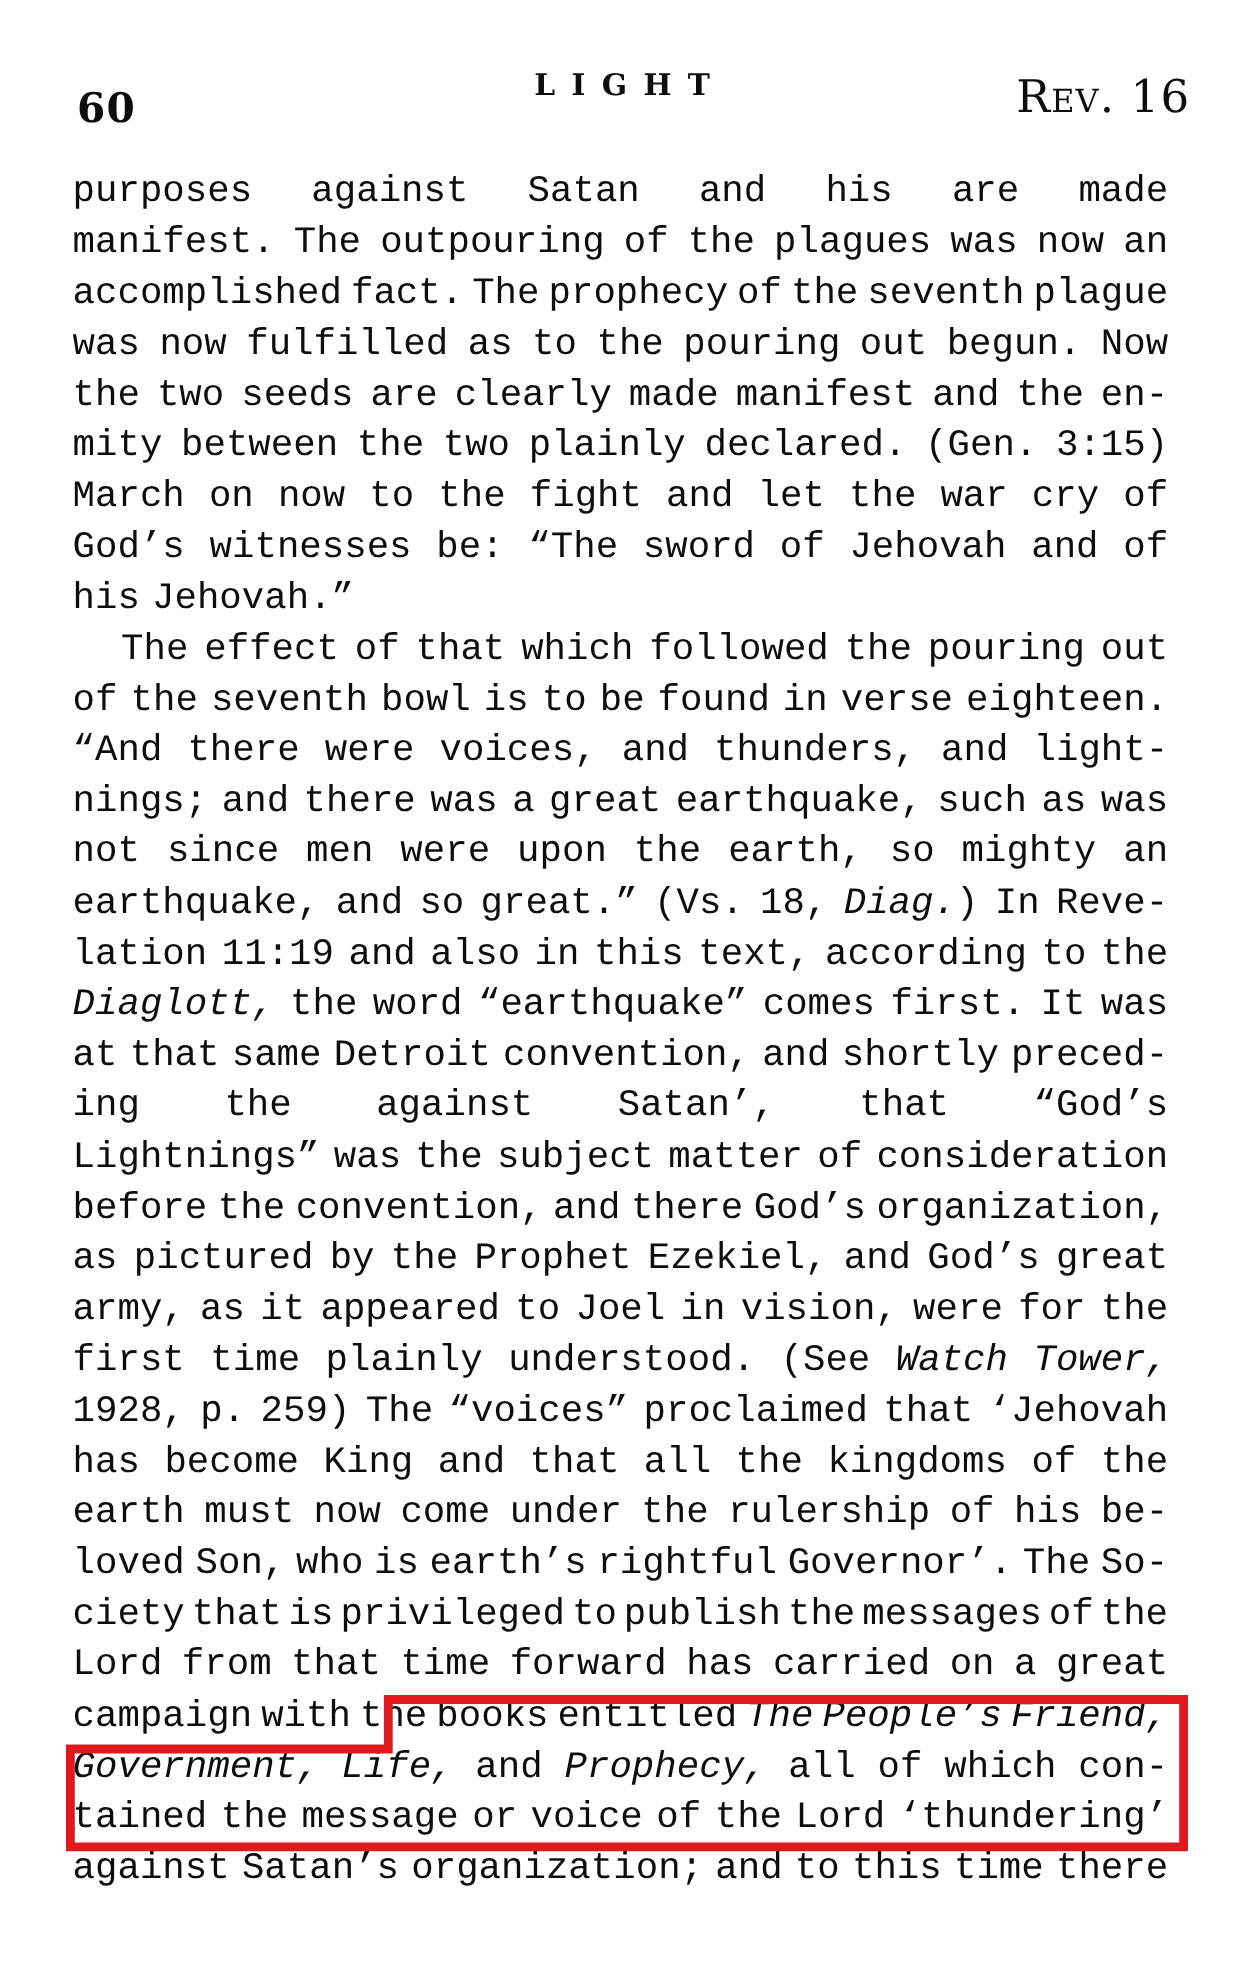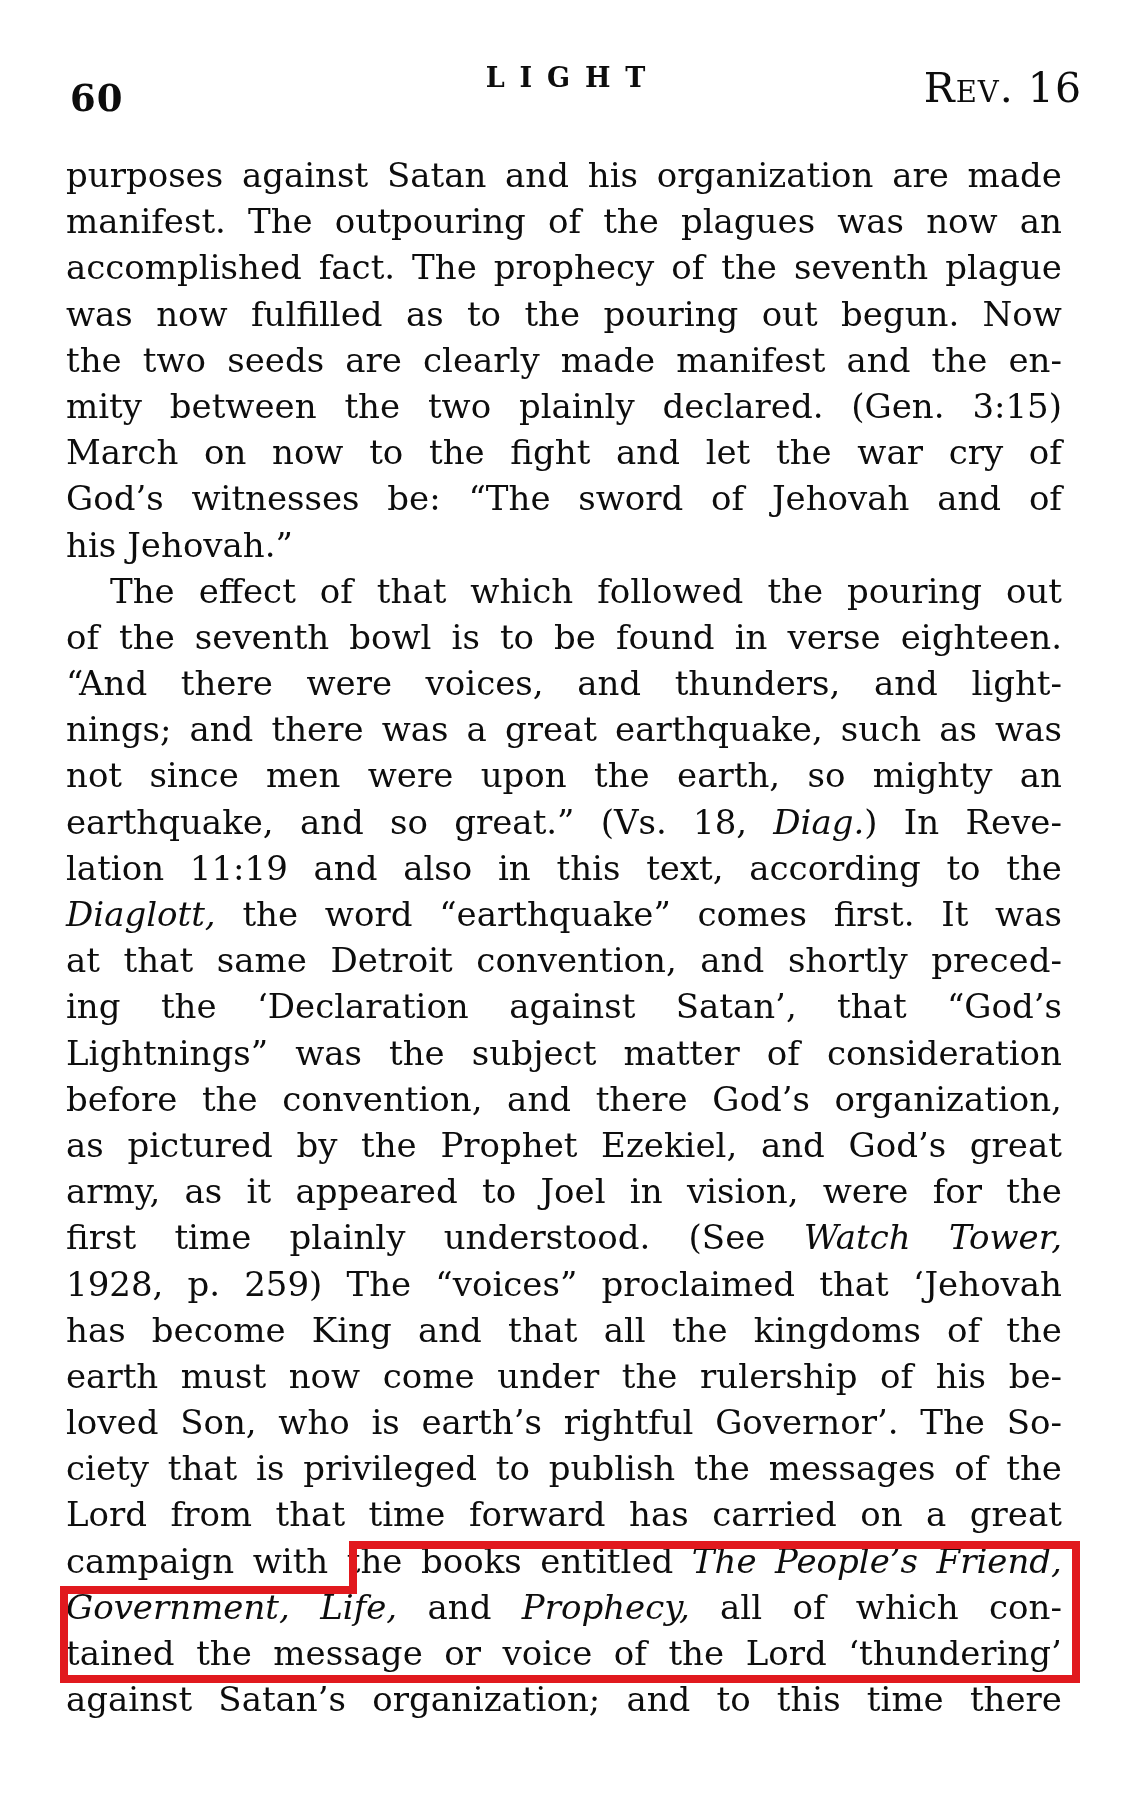--- a/index.html
+++ b/index.html
@@ -22,59 +22,59 @@
   }
   .page-ref{
     position:absolute;right:-16px;top:4px;
     font-size:41px;font-variant:small-caps;font-weight:500;letter-spacing:1px;
   }
   .body-text{
     position:absolute;left:66px;top:152px;width:996px;
   }
   .line{
     display:flex;height:46.2px;line-height:46.2px;
-    font-size:34px;white-space:pre;align-items:baseline;
+    font-size:34px;white-space:pre;align-items:baseline;font-family:Liberation Mono, monospace;
   }
   .line.j{justify-content:space-between;}
   .line.p{justify-content:flex-start;gap:11px;}
   .line.ind{padding-left:44px;}
   .it{font-style:italic;}
   .annotation-svg{
     position:absolute;left:0;top:0;pointer-events:none;
   }
 </style>
 </head>
 <body>
 
 <div class="page-header">
   <div class="page-number">60</div>
   <div class="page-title">LIGHT</div>
   <div class="page-ref">Rev. 16</div>
 </div>
 
 <div class="body-text" id="body-text">
-    <div class="line j"><span><span>purposes</span></span><span><span>against</span></span><span><span>Satan</span></span><span><span>and</span></span><span><span>his</span></span><span><span>organization</span></span><span><span>are</span></span><span><span>made</span></span></div>
+    <div class="line j"><span><span>purposes</span></span><span><span>against</span></span><span><span>Satan</span></span><span><span>and</span></span><span><span>his</span></span><span><span>are</span></span><span><span>made</span></span></div>
     <div class="line j"><span><span>manifest.</span></span><span><span>The</span></span><span><span>outpouring</span></span><span><span>of</span></span><span><span>the</span></span><span><span>plagues</span></span><span><span>was</span></span><span><span>now</span></span><span><span>an</span></span></div>
     <div class="line j"><span><span>accomplished</span></span><span><span>fact.</span></span><span><span>The</span></span><span><span>prophecy</span></span><span><span>of</span></span><span><span>the</span></span><span><span>seventh</span></span><span><span>plague</span></span></div>
     <div class="line j"><span><span>was</span></span><span><span>now</span></span><span><span>fulfilled</span></span><span><span>as</span></span><span><span>to</span></span><span><span>the</span></span><span><span>pouring</span></span><span><span>out</span></span><span><span>begun.</span></span><span><span>Now</span></span></div>
     <div class="line j"><span><span>the</span></span><span><span>two</span></span><span><span>seeds</span></span><span><span>are</span></span><span><span>clearly</span></span><span><span>made</span></span><span><span>manifest</span></span><span><span>and</span></span><span><span>the</span></span><span><span>en-</span></span></div>
     <div class="line j"><span><span>mity</span></span><span><span>between</span></span><span><span>the</span></span><span><span>two</span></span><span><span>plainly</span></span><span><span>declared.</span></span><span><span>(Gen.</span></span><span><span>3:15)</span></span></div>
     <div class="line j"><span><span>March</span></span><span><span>on</span></span><span><span>now</span></span><span><span>to</span></span><span><span>the</span></span><span><span>fight</span></span><span><span>and</span></span><span><span>let</span></span><span><span>the</span></span><span><span>war</span></span><span><span>cry</span></span><span><span>of</span></span></div>
     <div class="line j"><span><span>God’s</span></span><span><span>witnesses</span></span><span><span>be:</span></span><span><span>“The</span></span><span><span>sword</span></span><span><span>of</span></span><span><span>Jehovah</span></span><span><span>and</span></span><span><span>of</span></span></div>
     <div class="line p"><span><span>his</span></span><span><span>Jehovah.”</span></span></div>
     <div class="line j ind"><span><span>The</span></span><span><span>effect</span></span><span><span>of</span></span><span><span>that</span></span><span><span>which</span></span><span><span>followed</span></span><span><span>the</span></span><span><span>pouring</span></span><span><span>out</span></span></div>
     <div class="line j"><span><span>of</span></span><span><span>the</span></span><span><span>seventh</span></span><span><span>bowl</span></span><span><span>is</span></span><span><span>to</span></span><span><span>be</span></span><span><span>found</span></span><span><span>in</span></span><span><span>verse</span></span><span><span>eighteen.</span></span></div>
     <div class="line j"><span><span>“And</span></span><span><span>there</span></span><span><span>were</span></span><span><span>voices,</span></span><span><span>and</span></span><span><span>thunders,</span></span><span><span>and</span></span><span><span>light-</span></span></div>
     <div class="line j"><span><span>nings;</span></span><span><span>and</span></span><span><span>there</span></span><span><span>was</span></span><span><span>a</span></span><span><span>great</span></span><span><span>earthquake,</span></span><span><span>such</span></span><span><span>as</span></span><span><span>was</span></span></div>
     <div class="line j"><span><span>not</span></span><span><span>since</span></span><span><span>men</span></span><span><span>were</span></span><span><span>upon</span></span><span><span>the</span></span><span><span>earth,</span></span><span><span>so</span></span><span><span>mighty</span></span><span><span>an</span></span></div>
     <div class="line j"><span><span>earthquake,</span></span><span><span>and</span></span><span><span>so</span></span><span><span>great.”</span></span><span><span>(Vs.</span></span><span><span>18,</span></span><span><span class="it">Diag.</span><span>)</span></span><span><span>In</span></span><span><span>Reve-</span></span></div>
     <div class="line j"><span><span>lation</span></span><span><span>11:19</span></span><span><span>and</span></span><span><span>also</span></span><span><span>in</span></span><span><span>this</span></span><span><span>text,</span></span><span><span>according</span></span><span><span>to</span></span><span><span>the</span></span></div>
     <div class="line j"><span><span class="it">Diaglott,</span></span><span><span>the</span></span><span><span>word</span></span><span><span>“earthquake”</span></span><span><span>comes</span></span><span><span>first.</span></span><span><span>It</span></span><span><span>was</span></span></div>
     <div class="line j"><span><span>at</span></span><span><span>that</span></span><span><span>same</span></span><span><span>Detroit</span></span><span><span>convention,</span></span><span><span>and</span></span><span><span>shortly</span></span><span><span>preced-</span></span></div>
-    <div class="line j"><span><span>ing</span></span><span><span>the</span></span><span><span>‘Declaration</span></span><span><span>against</span></span><span><span>Satan’,</span></span><span><span>that</span></span><span><span>“God’s</span></span></div>
+    <div class="line j"><span><span>ing</span></span><span><span>the</span></span><span><span>against</span></span><span><span>Satan’,</span></span><span><span>that</span></span><span><span>“God’s</span></span></div>
     <div class="line j"><span><span>Lightnings”</span></span><span><span>was</span></span><span><span>the</span></span><span><span>subject</span></span><span><span>matter</span></span><span><span>of</span></span><span><span>consideration</span></span></div>
     <div class="line j"><span><span>before</span></span><span><span>the</span></span><span><span>convention,</span></span><span><span>and</span></span><span><span>there</span></span><span><span>God’s</span></span><span><span>organization,</span></span></div>
     <div class="line j"><span><span>as</span></span><span><span>pictured</span></span><span><span>by</span></span><span><span>the</span></span><span><span>Prophet</span></span><span><span>Ezekiel,</span></span><span><span>and</span></span><span><span>God’s</span></span><span><span>great</span></span></div>
     <div class="line j"><span><span>army,</span></span><span><span>as</span></span><span><span>it</span></span><span><span>appeared</span></span><span><span>to</span></span><span><span>Joel</span></span><span><span>in</span></span><span><span>vision,</span></span><span><span>were</span></span><span><span>for</span></span><span><span>the</span></span></div>
     <div class="line j"><span><span>first</span></span><span><span>time</span></span><span><span>plainly</span></span><span><span>understood.</span></span><span><span>(See</span></span><span><span class="it">Watch</span></span><span><span class="it">Tower,</span></span></div>
     <div class="line j"><span><span>1928,</span></span><span><span>p.</span></span><span><span>259)</span></span><span><span>The</span></span><span><span>“voices”</span></span><span><span>proclaimed</span></span><span><span>that</span></span><span><span>‘Jehovah</span></span></div>
     <div class="line j"><span><span>has</span></span><span><span>become</span></span><span><span>King</span></span><span><span>and</span></span><span><span>that</span></span><span><span>all</span></span><span><span>the</span></span><span><span>kingdoms</span></span><span><span>of</span></span><span><span>the</span></span></div>
     <div class="line j"><span><span>earth</span></span><span><span>must</span></span><span><span>now</span></span><span><span>come</span></span><span><span>under</span></span><span><span>the</span></span><span><span>rulership</span></span><span><span>of</span></span><span><span>his</span></span><span><span>be-</span></span></div>
     <div class="line j"><span><span>loved</span></span><span><span>Son,</span></span><span><span>who</span></span><span><span>is</span></span><span><span>earth’s</span></span><span><span>rightful</span></span><span><span>Governor’.</span></span><span><span>The</span></span><span><span>So-</span></span></div>
     <div class="line j"><span><span>ciety</span></span><span><span>that</span></span><span><span>is</span></span><span><span>privileged</span></span><span><span>to</span></span><span><span>publish</span></span><span><span>the</span></span><span><span>messages</span></span><span><span>of</span></span><span><span>the</span></span></div>

